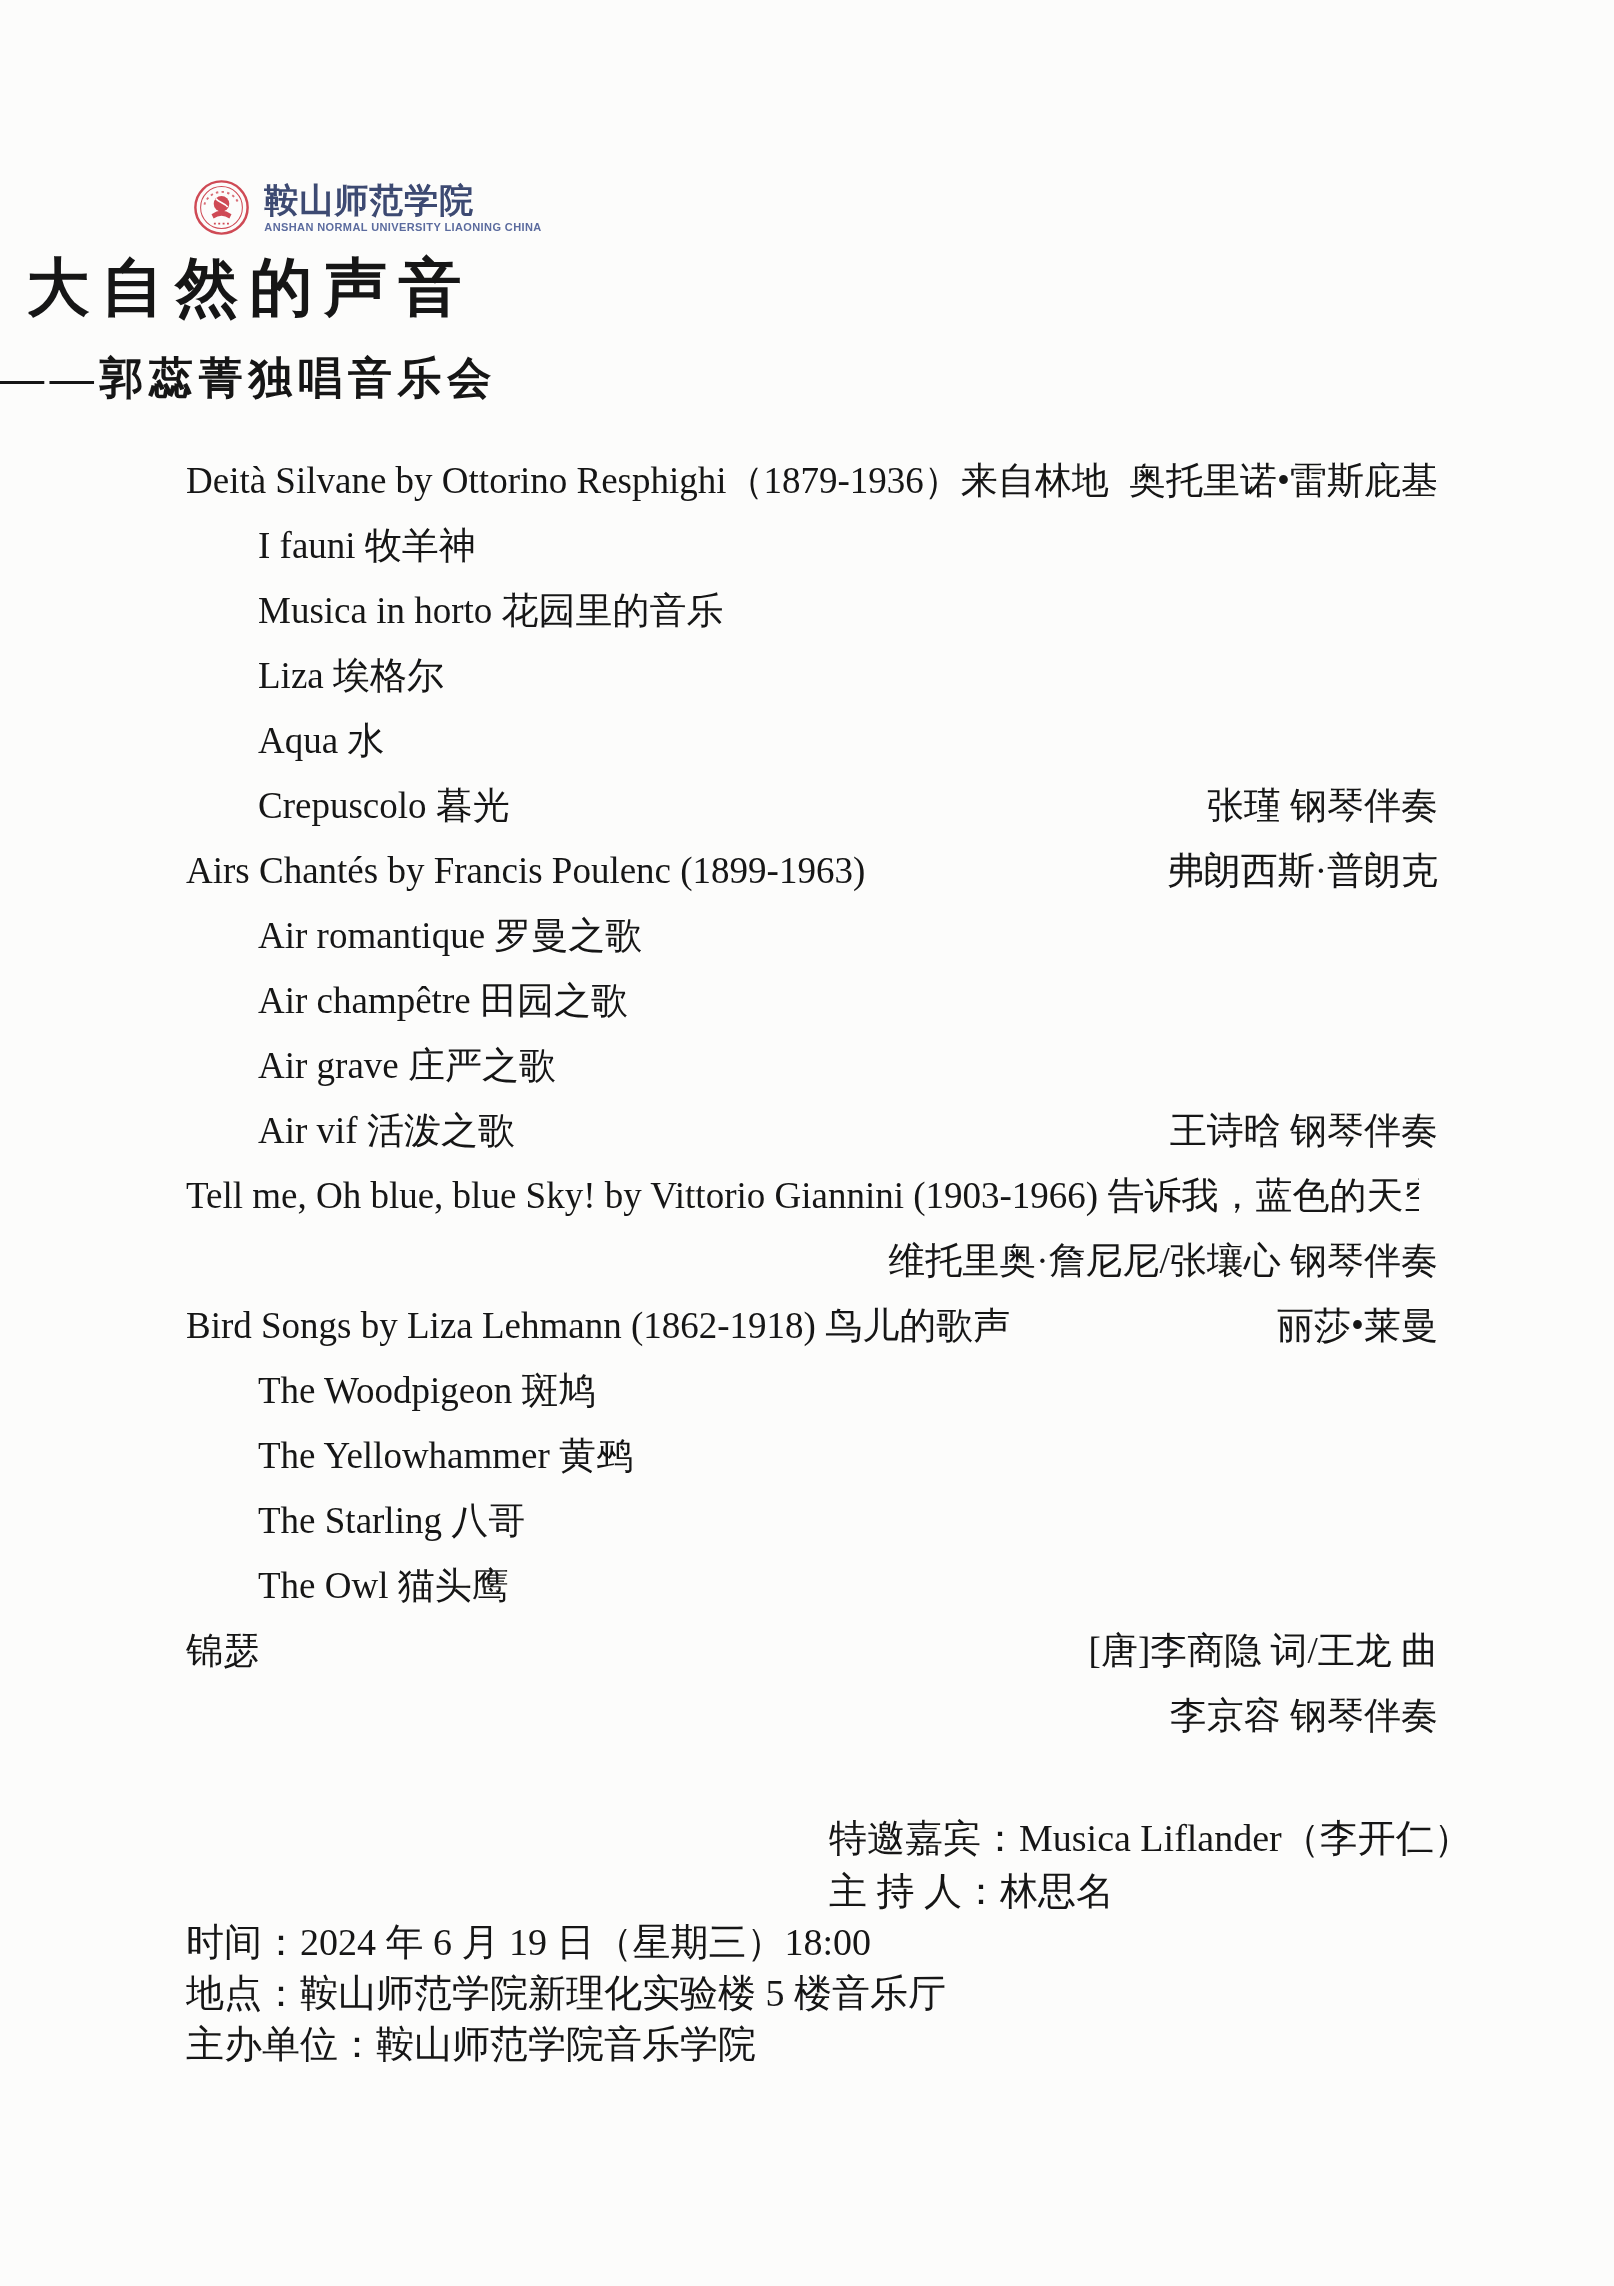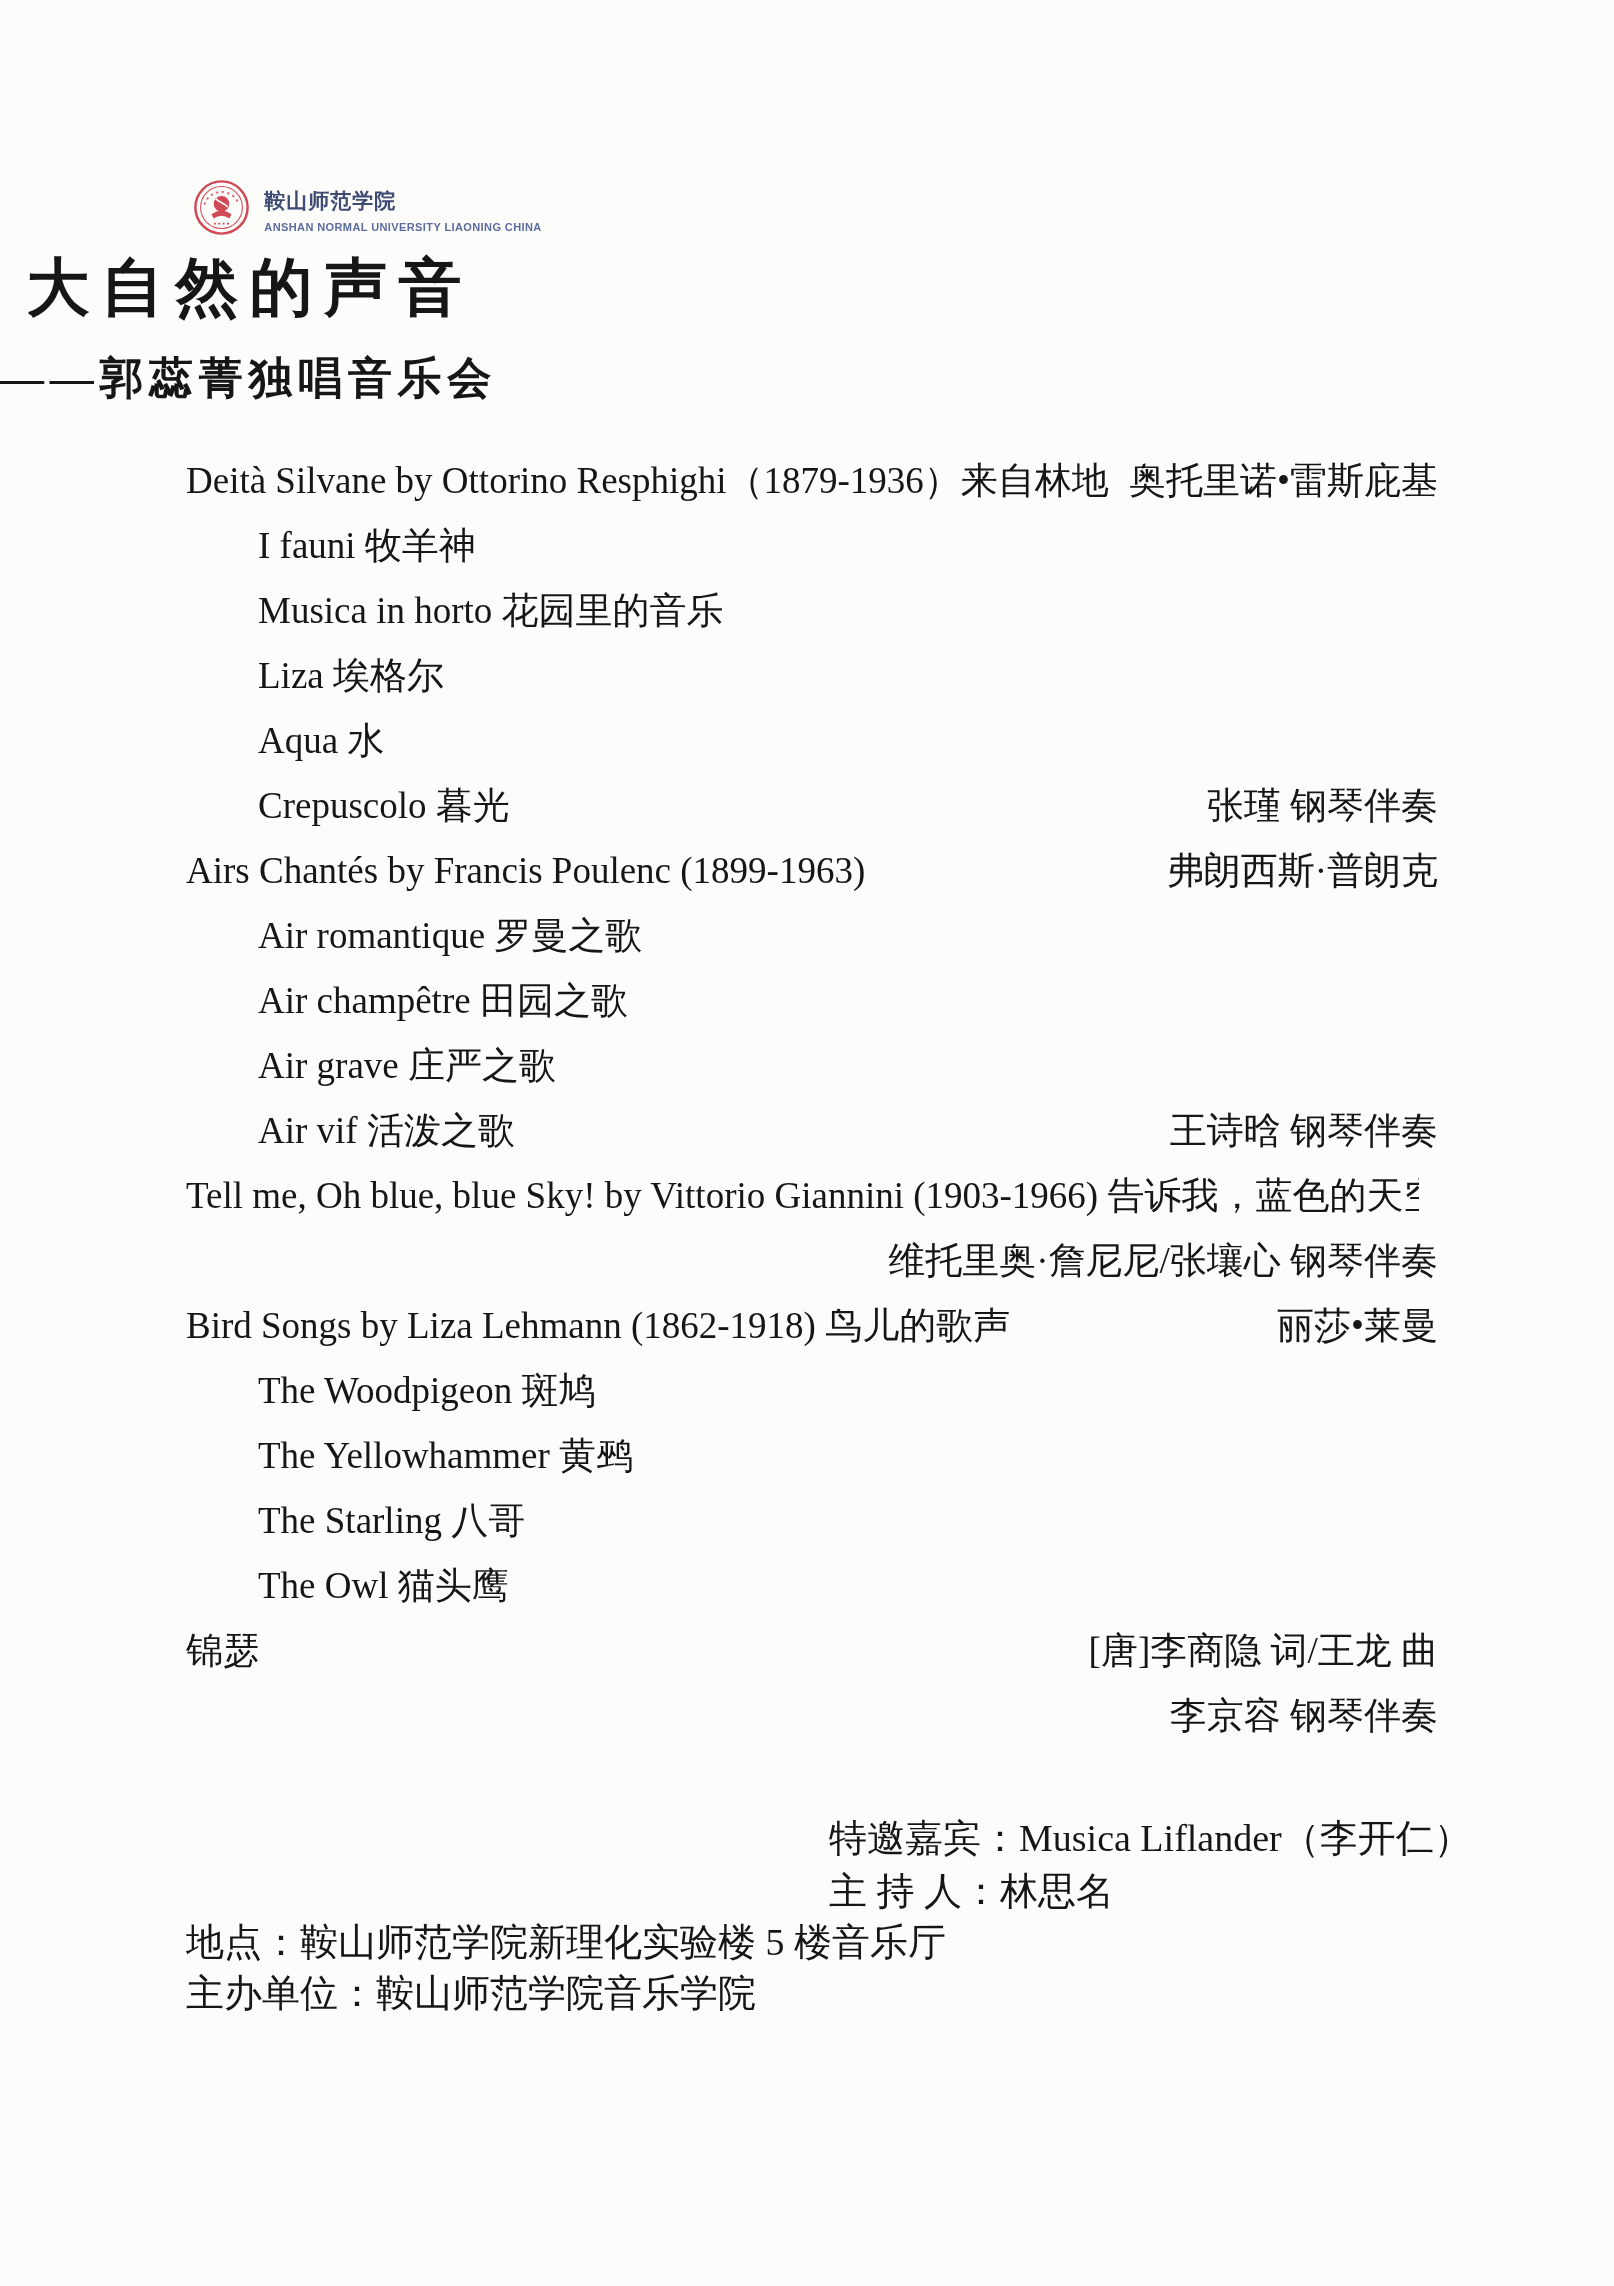--- a/index.html
+++ b/index.html
@@ -12,21 +12,21 @@
     font-family:"Liberation Serif", serif;
     color:#161616;
   }
   
   .logo{
     position:absolute; top:177px; left:193px;
     display:flex; align-items:flex-start; gap:14.3px;
   }
   .logo-text{display:flex; flex-direction:column; margin-top:5.7px;}
   .logo-cn{
-    font-size:21px; line-height:36px; font-weight:bold;
+    font-size:34px; line-height:36px; font-weight:bold;
     letter-spacing:1px; color:#3d4a72;
     font-family:"Liberation Serif", serif;
   }
   .logo-en{
     margin-top:2.9px;
     font-size:11px; line-height:10.5px; font-weight:bold;
     letter-spacing:0.4px; color:#5b6b9e;
     font-family:"Liberation Sans", sans-serif;
     white-space:nowrap;
   }
@@ -175,18 +175,19 @@
         <span class="right">李京容 钢琴伴奏</span>
       </div>
   </div>
 
   <div class="credits">
     <div><span>特邀嘉宾：</span><span>Musica Liflander（李开仁）</span></div>
     <div><span>主 持 人：</span><span>林思名</span></div>
   </div>
 
   <div class="info">
+    <div><span>时间：</span><span>2024 年 6 月 19 日（星期三）18:00</span></div>
     <div><span>地点：</span><span>鞍山师范学院新理化实验楼 5 楼音乐厅</span></div>
     <div><span>主办单位：</span><span>鞍山师范学院音乐学院</span></div>
   </div>
 
 </div>
 
 
 </body></html>

